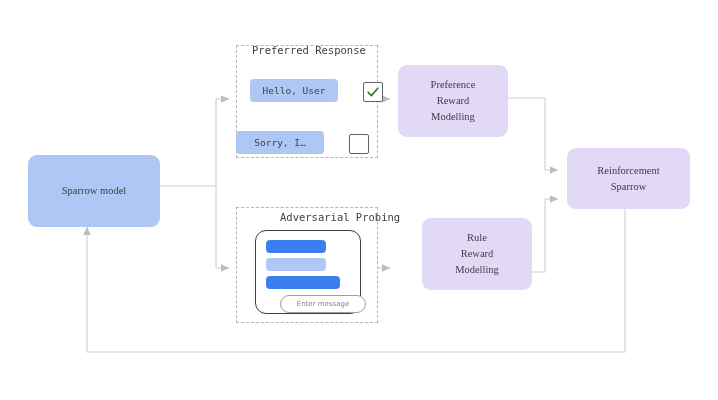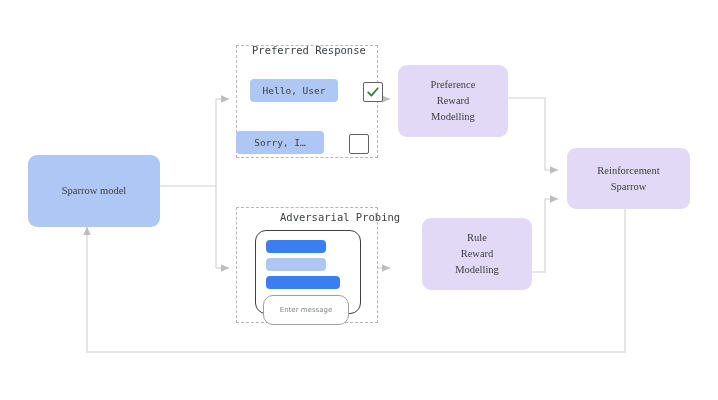--- a/index.html
+++ b/index.html
@@ -177,21 +177,21 @@
     <div class="checkbox"></div>
   </div>
 
   <div class="group" style="left:236px; top:207px; width:142px; height:116px;"></div>
   <div class="group-title" style="left:248px; top:211px;margin-left:32px;">Adversarial Probing</div>
 
   <div class="phone" style="left:255px; top:230px; width:106px; height:84px;">
     <div class="bar bar-strong" style="left:10px; top:9px; width:60px; height:13px;"></div>
     <div class="bar bar-light" style="left:10px; top:27px; width:60px; height:13px;"></div>
     <div class="bar bar-strong" style="left:10px; top:45px; width:74px; height:13px;"></div>
-    <div class="pill" style="left:7px; top:64px; width:86px; height:30px;">Enter message</div>
+    <div class="pill" style="left:24px; top:64px; width:86px; height:18px;">Enter message</div>
   </div>
 
   <div class="node node-purple" style="left:398px; top:65px; width:110px; height:72px; font-size:10.5px;">
     <span>Preference
 Reward
 Modelling</span>
   </div>
 
   <div class="node node-purple" style="left:398px; top:218px; width:110px; height:72px; font-size:10.5px;margin-left:24px;">
     <span>Rule

